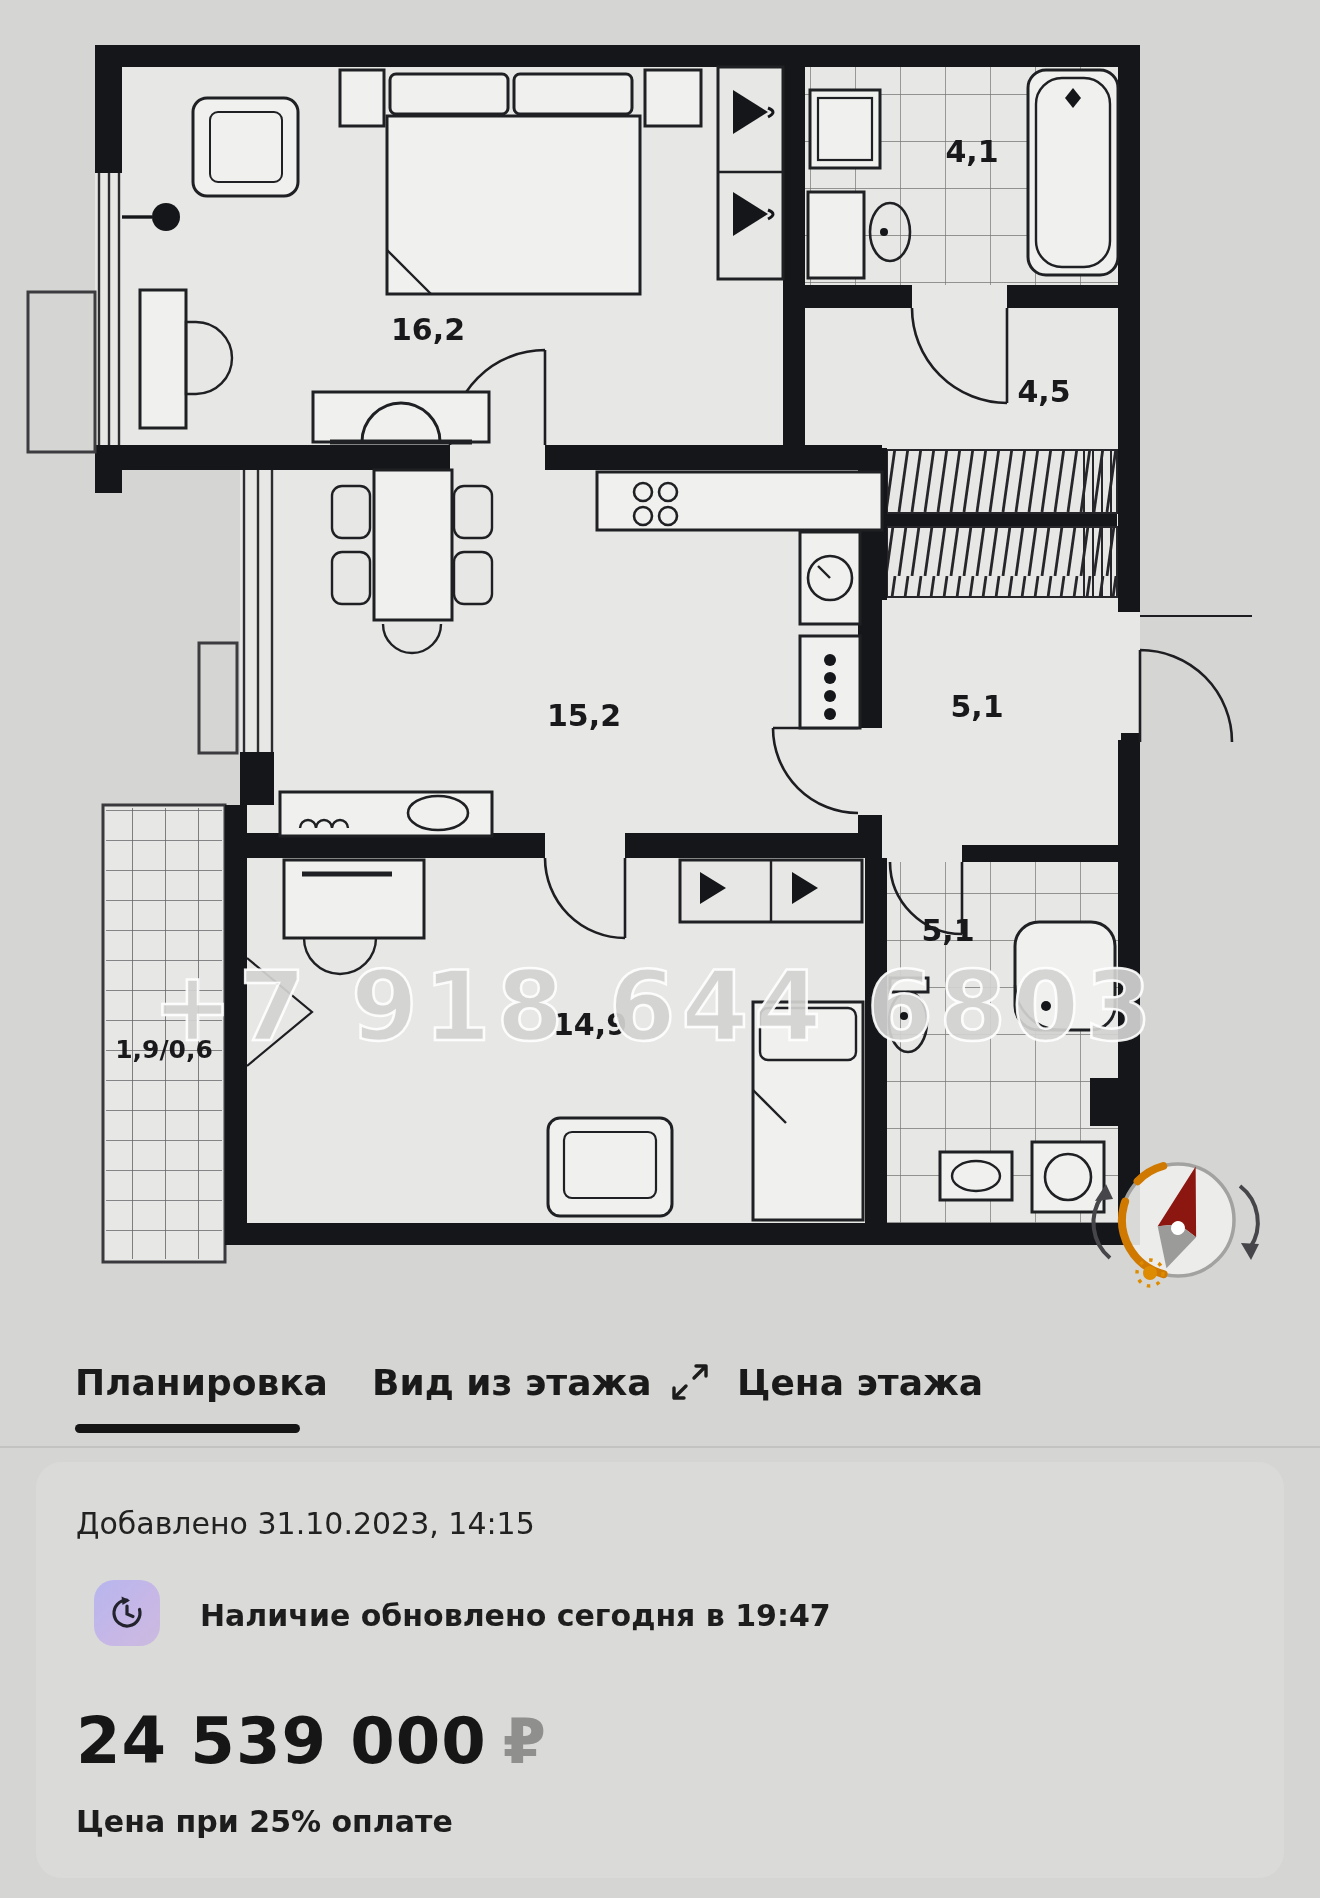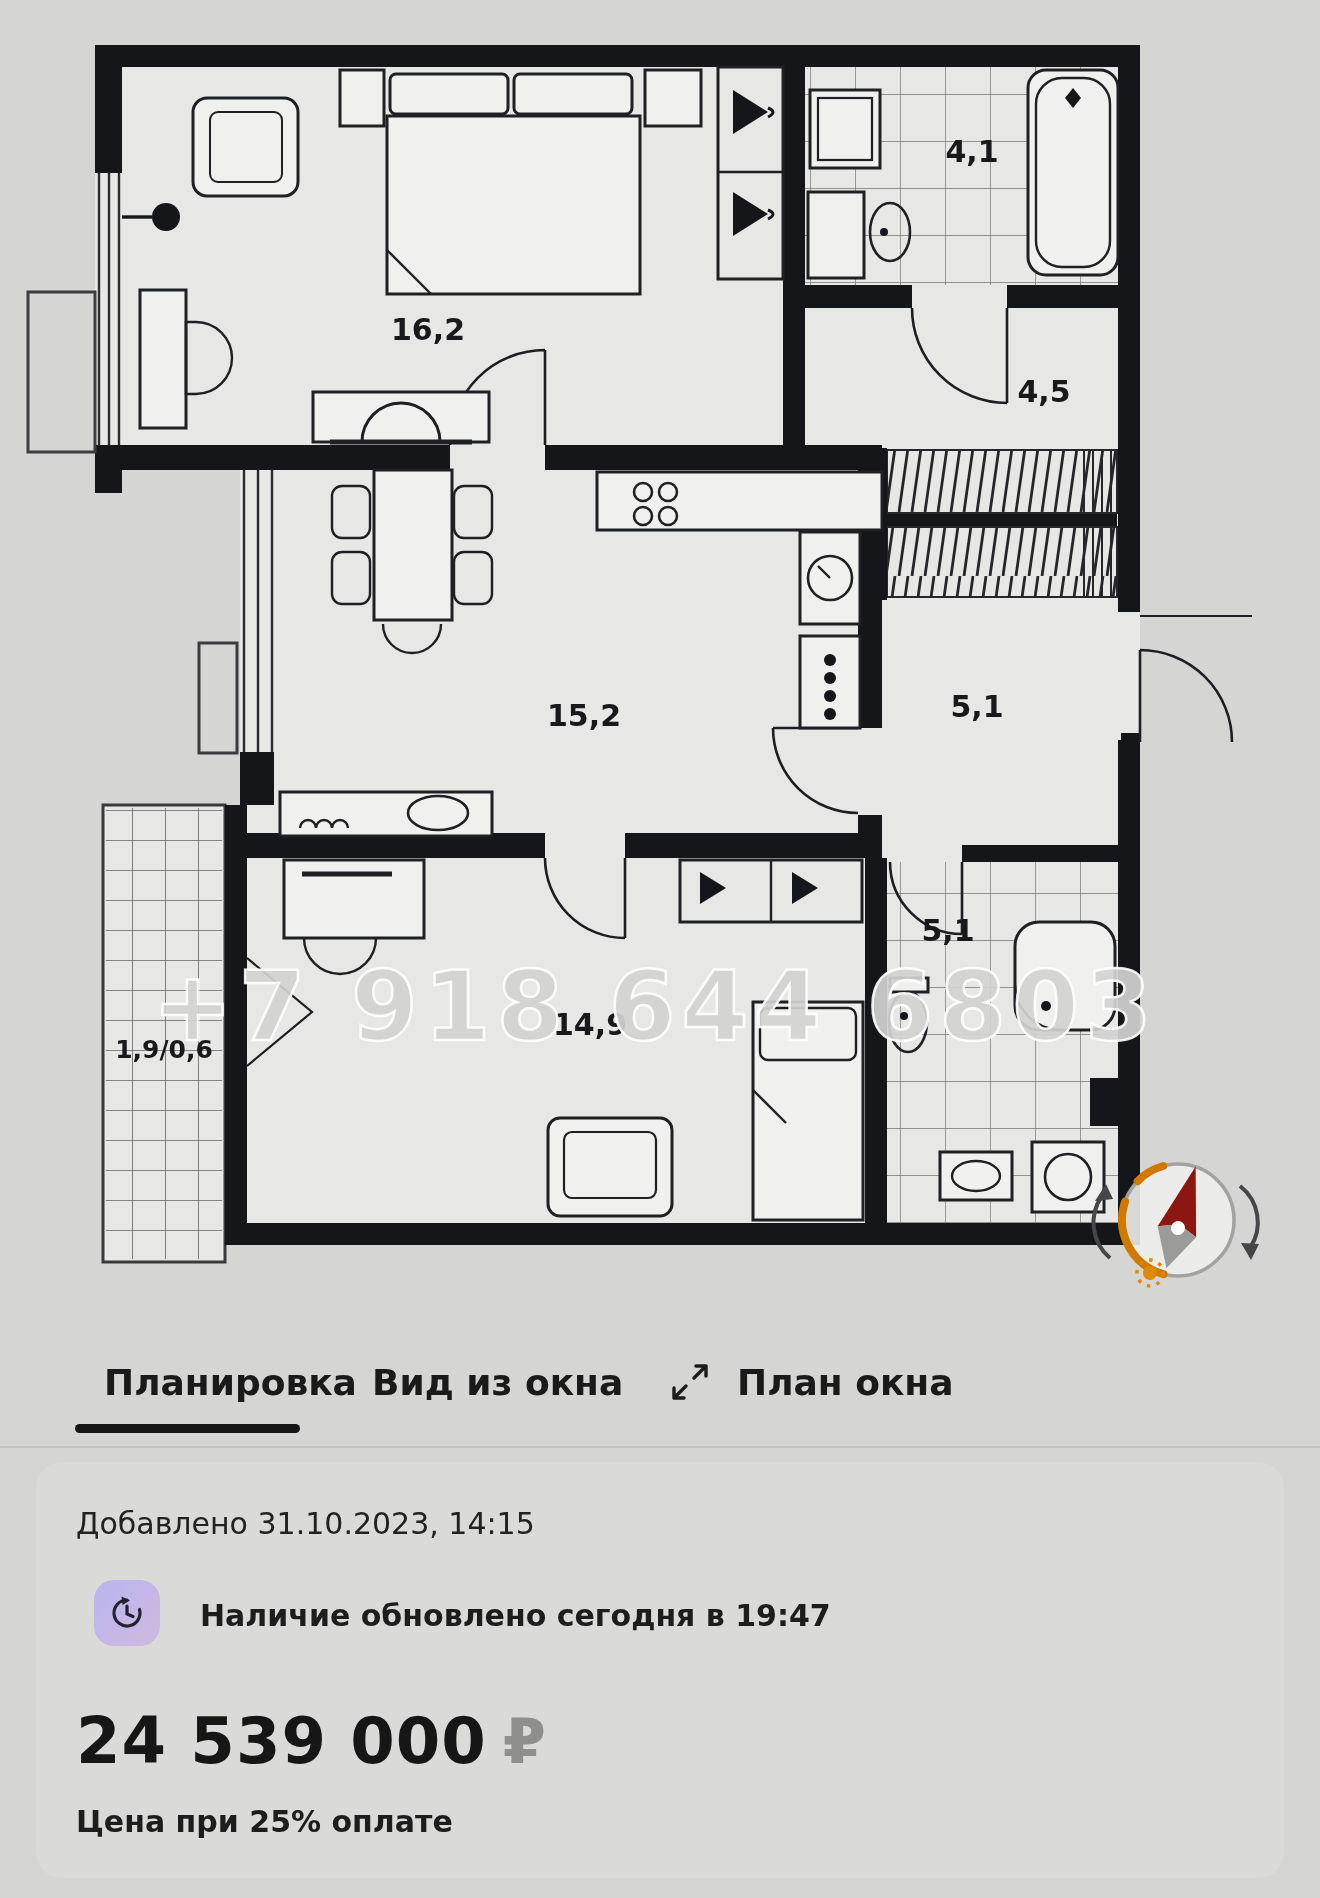--- a/index.html
+++ b/index.html
@@ -8,21 +8,21 @@
     background:#d5d5d3;
     font-family:"DejaVu Sans","Liberation Sans",sans-serif;
     color:#1b1b1b;
   }
   .plan-wrap{position:absolute;left:0;top:0;width:1320px;height:1340px;}
   .plan-wrap svg{display:block;}
 
   
   .tabs{position:absolute;left:0;top:1352px;width:1320px;height:96px;}
   .tab{position:absolute;top:10px;font-size:36px;font-weight:700;color:#1a1a1a;white-space:nowrap;cursor:pointer;}
-  .tab-1{left:75px;margin-left:29px;}
+  .tab-1{left:75px;}
   .tab-2{left:372px;}
   .tab-3{left:737px;}
   .tab-underline{position:absolute;left:75px;top:72px;width:225px;height:9px;background:#151515;border-radius:5px;}
   .expand-btn{position:absolute;left:668px;top:8px;width:44px;height:44px;cursor:pointer;}
   .tabs-divider{position:absolute;left:0;top:1446px;width:1320px;height:2px;background:#c3c3c1;}
 
   
   .card{
     position:absolute;left:36px;top:1462px;width:1248px;height:416px;
     background:#dadad8;border-radius:26px;
@@ -247,30 +247,30 @@
       <polygon points="1106,1184 1095,1201 1113,1199" fill="#46464a" stroke="none"></polygon>
       <path d="M1240,1186 A46,46 0 0 1 1250,1248"></path>
       <polygon points="1251,1260 1241,1243 1259,1244" fill="#46464a" stroke="none"></polygon>
     </g>
   </g>
 </svg>
 </div>
 
 <div class="tabs">
   <div class="tab tab-1">Планировка</div>
-  <div class="tab tab-2">Вид из окна</div>
+  <div class="tab tab-2">Вид из этажа</div>
   <div class="expand-btn">
     <svg width="44" height="44" viewBox="0 0 44 44">
       <g fill="none" stroke="#1c1c1c" stroke-width="3.4" stroke-linecap="round">
         <path d="M26,18 L38,6 M38,6 H28 M38,6 V16"></path>
         <path d="M18,26 L6,38 M6,38 H16 M6,38 V28"></path>
       </g>
     </svg>
   </div>
-  <div class="tab tab-3">План окна</div>
+  <div class="tab tab-3">Цена этажа</div>
   <div class="tab-underline"></div>
 </div>
 <div class="tabs-divider"></div>
 
 <div class="card">
   <div class="added">Добавлено 31.10.2023, 14:15</div>
 
   <div class="avail-icon">
     <svg width="38" height="38" viewBox="0 0 38 38">
       <g fill="none" stroke="#23232e" stroke-width="3.2" stroke-linecap="round">

